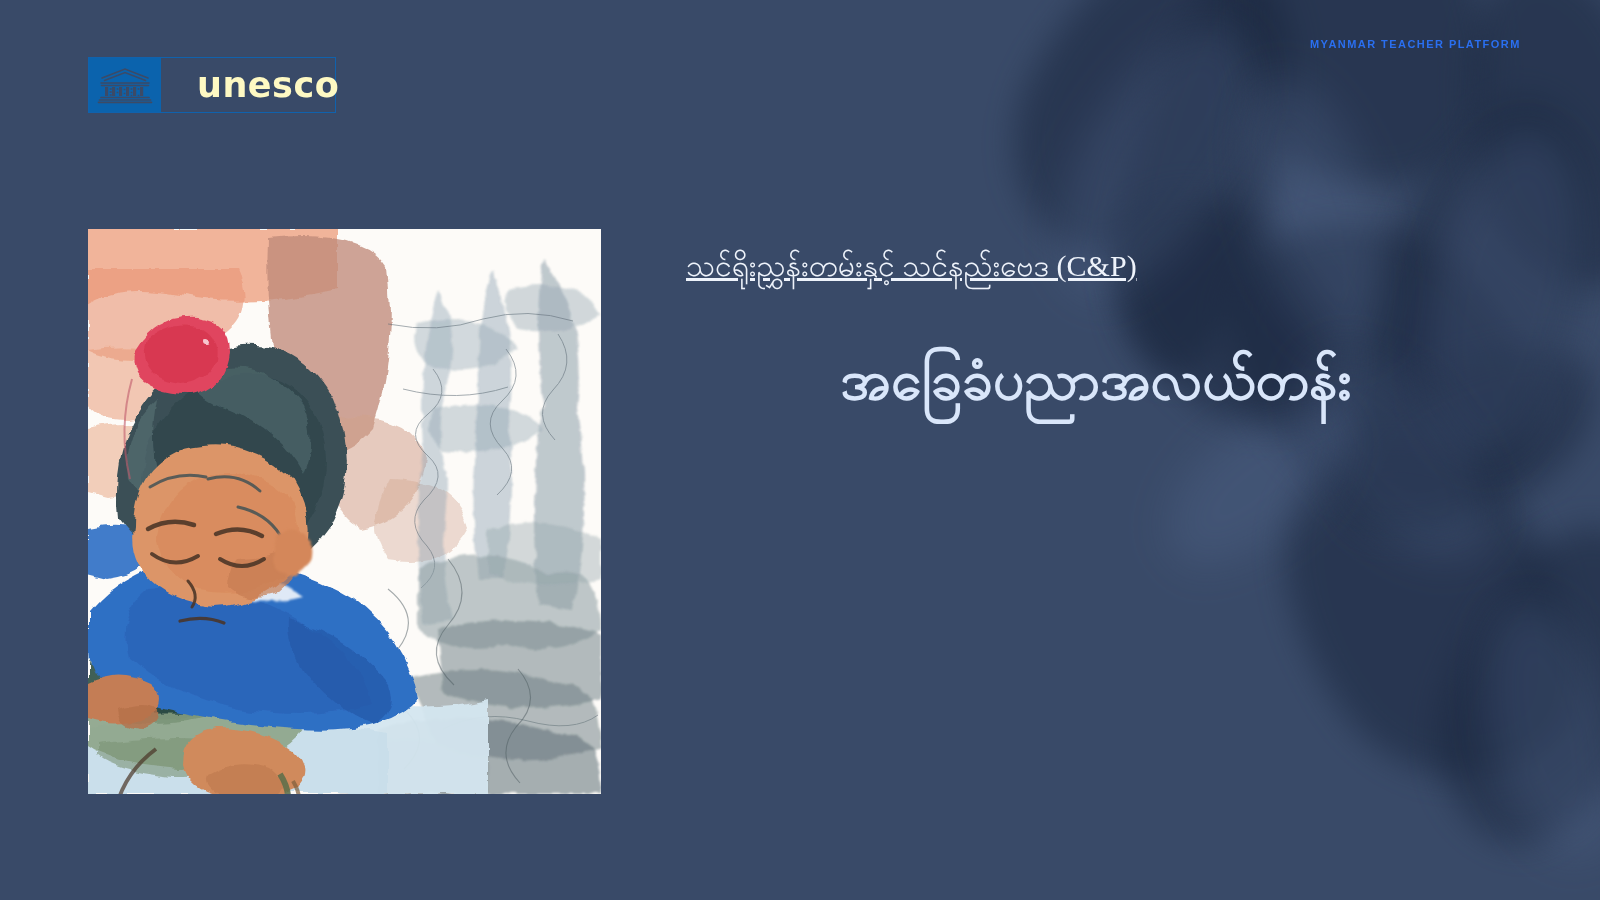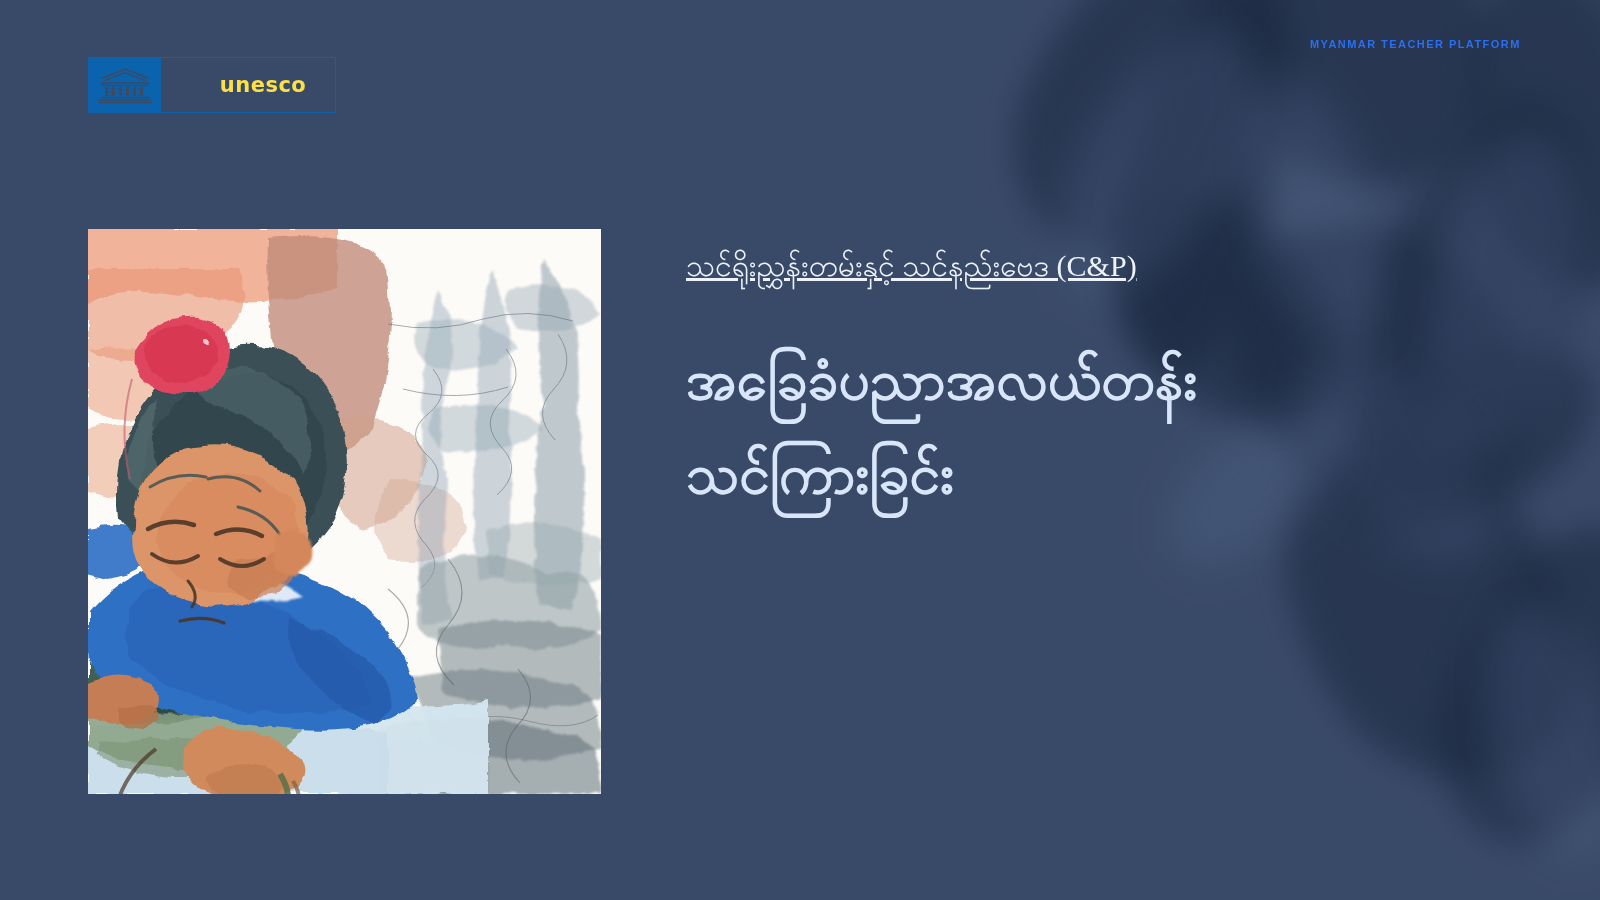--- a/index.html
+++ b/index.html
@@ -86,22 +86,22 @@
   }
   .unesco-emblem svg { display: block; }
   .unesco-word {
     flex: 1;
     display: flex;
     align-items: center;
     justify-content: center;
     padding-right: 6px;
   }
   .unesco-word-text {
-    color: #fde047;
-    font-size: 21px;
+    color: #fef9c3;
+    font-size: 35px;
     font-weight: 700;
     letter-spacing: 0.5px;
     line-height: 1;
     font-family: "DejaVu Sans", "Liberation Sans", sans-serif;
     margin-left: 36px;
   }
 
   
   .mtp-logo {
     position: absolute;
@@ -151,21 +151,21 @@
     white-space: nowrap;
     text-decoration: underline;
   }
   .headline {
     color: #d9e6fa;
     font-size: 55px;
     line-height: 1.72;
     font-weight: 700;
     font-family: "Liberation Sans", "DejaVu Sans", sans-serif;
   }
-  .headline .hl-line { display: block; white-space: nowrap; }
+  .headline .hl-line { display: block; white-space: nowrap; text-align: center; }
 </style>
 </head>
 <body>
 
 <div class="slide">
 
   <div class="foliage">
     <div class="leaf lf1"></div>
     <div class="leaf lf2"></div>
     <div class="leaf lf3"></div>
@@ -379,17 +379,16 @@
       <g stroke="#7e5e3c" stroke-width="4" fill="none" opacity="0.7">
         <path d="M205 552 q12 20 2 38"></path>
       </g>
     </svg>
   </div>
 
   <div class="text-block">
     <div class="eyebrow">သင်ရိုးညွှန်းတမ်းနှင့် သင်နည်းဗေဒ (C&amp;P)</div>
     <h1 class="headline">
       <span class="hl-line">အခြေခံပညာအလယ်တန်း</span>
-      <span class="hl-line">သင်ကြားခြင်း</span>
     </h1>
   </div>
 
 </div>
 
 </body></html>

